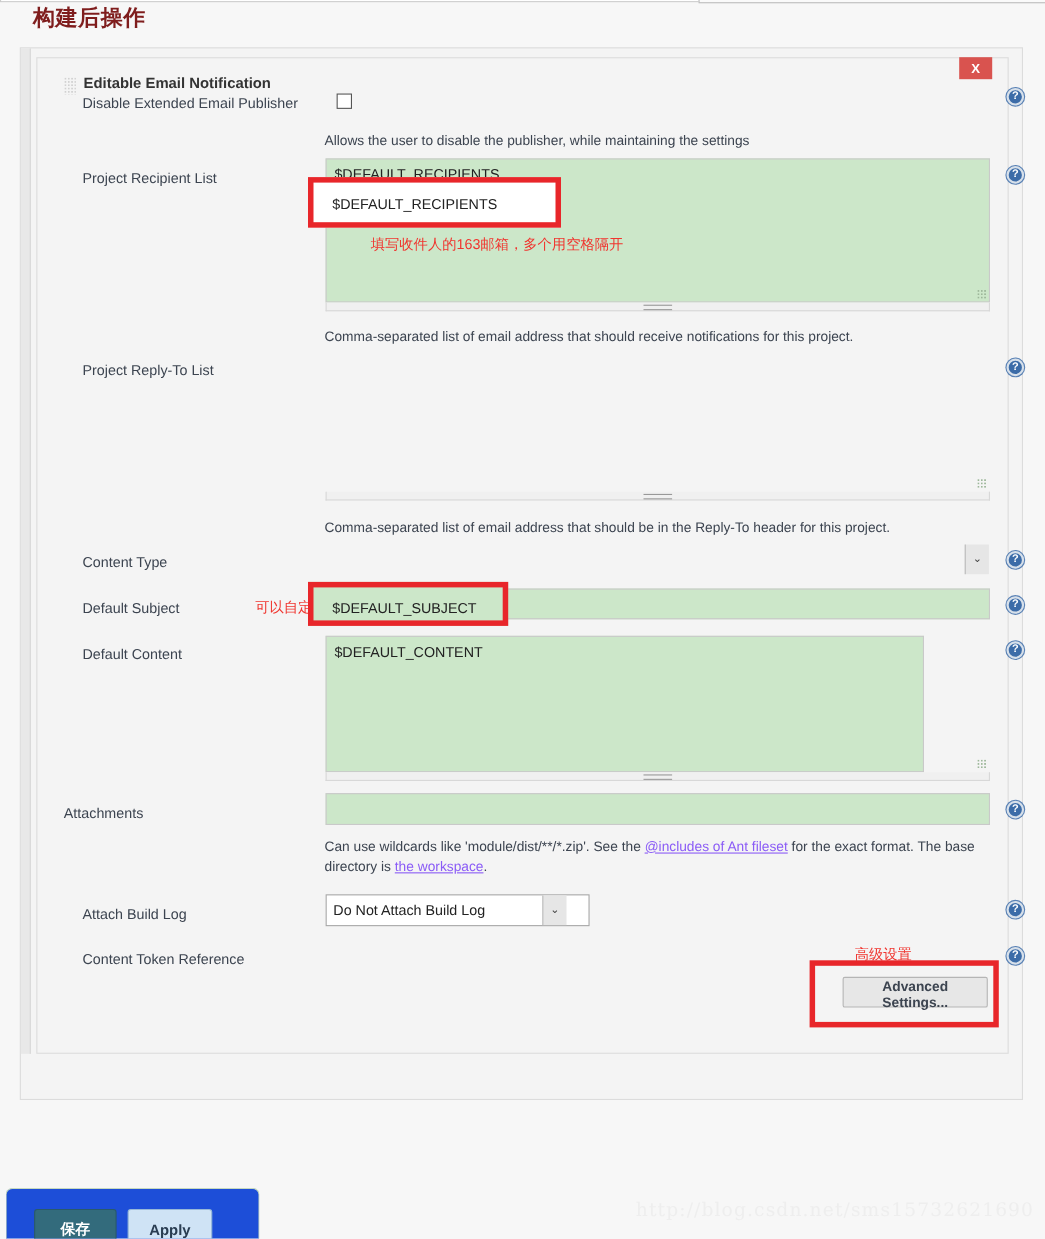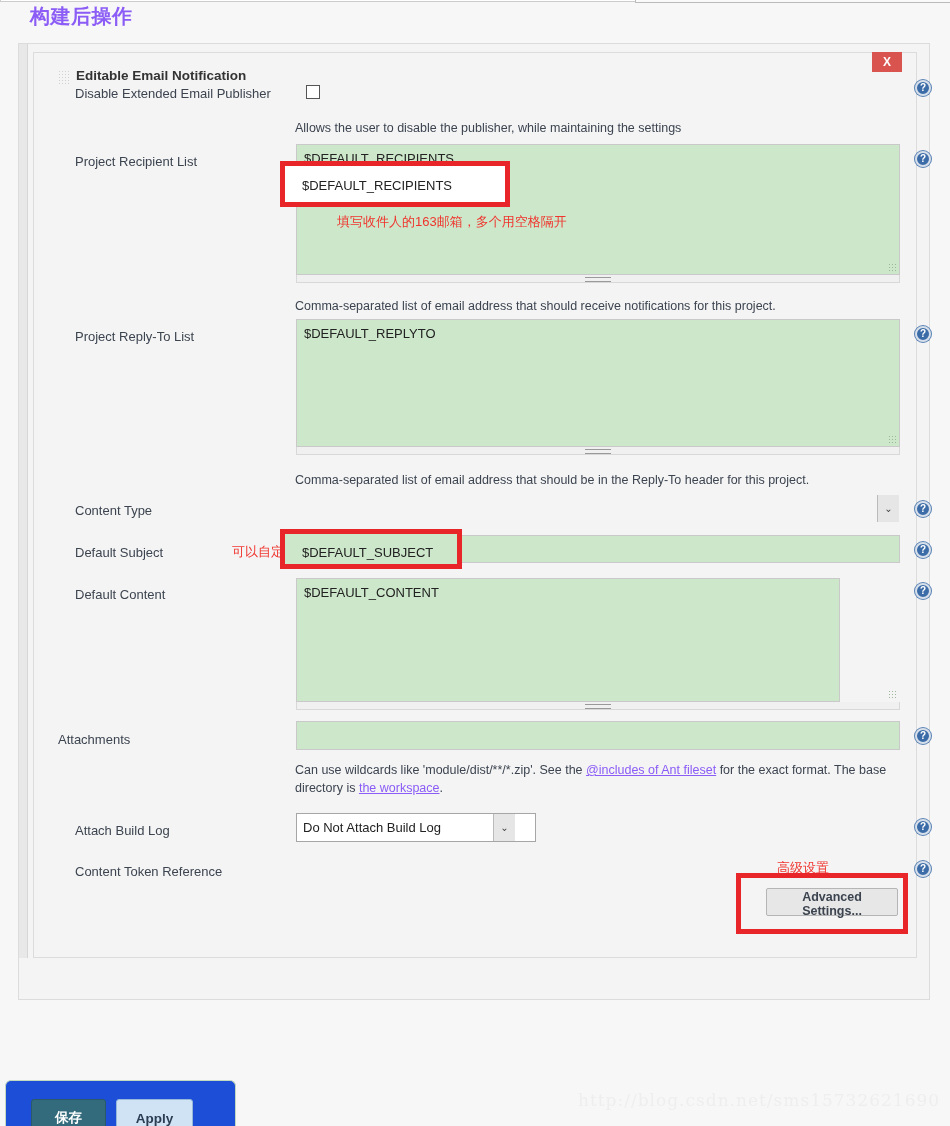--- a/index.html
+++ b/index.html
@@ -19,21 +19,21 @@
     position: absolute; left: 0; top: -12px; width: 740px; height: 14px;
     border: 1px solid #ccc; background: #fff;
   }
   .topcut-b {
     position: absolute; left: 635px; top: -12px; width: 316px; height: 15px;
     border: 1px solid #bbb; background: #fafafa;
   }
 
   .page-title {
     position: absolute; left: 30px; top: 3px;
-    font-size: 20px; font-weight: bold; color: #8b5cf6;
+    font-size: 20px; font-weight: bold; color: #7f1d1d;
     letter-spacing: 0.5px;
   }
 
   
   .section-outer {
     position: absolute; left: 18px; top: 43px; width: 912px; height: 957px;
     background: #f4f4f4; border: 1px solid #dcdcdc;
   }
   .section-leftbar {
     position: absolute; left: 0; top: 0; width: 9px; height: 914px;
@@ -201,21 +201,20 @@
       <textarea class="green" style="left: 262px; top: 91px; width: 604px; height: 131px;">$DEFAULT_RECIPIENTS</textarea>
       <div class="resize-grip" style="left:854px; top:210px;"></div>
       <div class="dragbar" style="left:262px; top:222px; width:604px;"></div>
       <div class="help" style="left:881px; top:98px;">?</div>
       <div class="redtext" style="left:303px; top:160px;">填写收件人的163邮箱，多个用空格隔开</div>
       <div class="redbox filled" style="left:246px; top:108px; width:230px; height:46px;"></div>
       <div class="lbl" style="left:268px; top:125px; color:#222;">$DEFAULT_RECIPIENTS</div>
       <div class="helptext" style="left:261px; top:244px; width:620px;">Comma-separated list of email address that should receive notifications for this project.</div>
 
       <div class="lbl" style="left:41px; top:276px;">Project Reply-To List</div>
-      <textarea class="green" style="left: 262px; top: 266px; width: 604px; height: 128px;">$DEFAULT_REPLYTO</textarea>
       <div class="resize-grip" style="left:854px; top:382px;"></div>
       <div class="dragbar" style="left:262px; top:394px; width:604px;"></div>
       <div class="help" style="left:881px; top:273px;">?</div>
       <div class="helptext" style="left:261px; top:418px; width:620px;">Comma-separated list of email address that should be in the Reply-To header for this project.</div>
 
       <div class="lbl" style="left:41px; top:450px;">Content Type</div>
       <div class="sel-arrow" style="left:843px; top:442px; width:22px; height:27px;">⌄</div>
       <div class="help" style="left:881px; top:448px;">?</div>
 
       <div class="lbl" style="left:41px; top:492px;">Default Subject</div>

